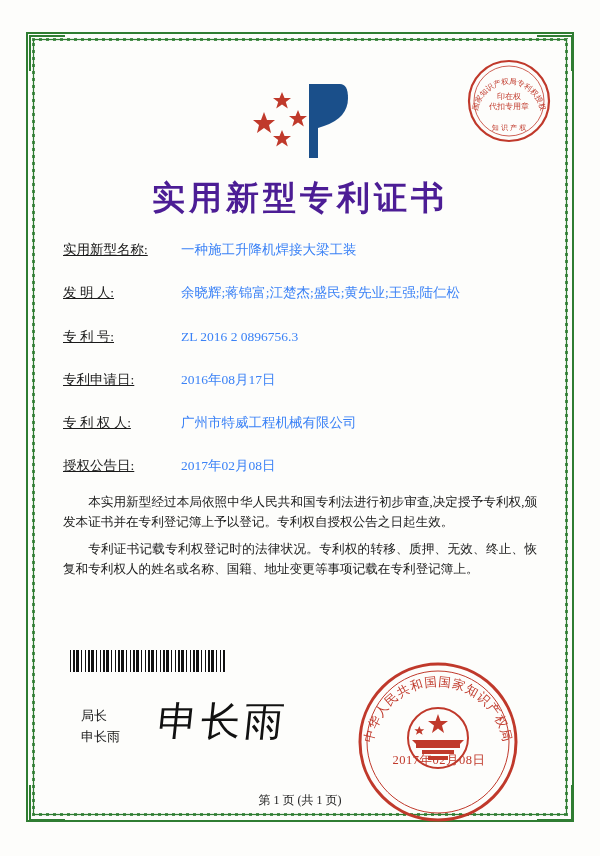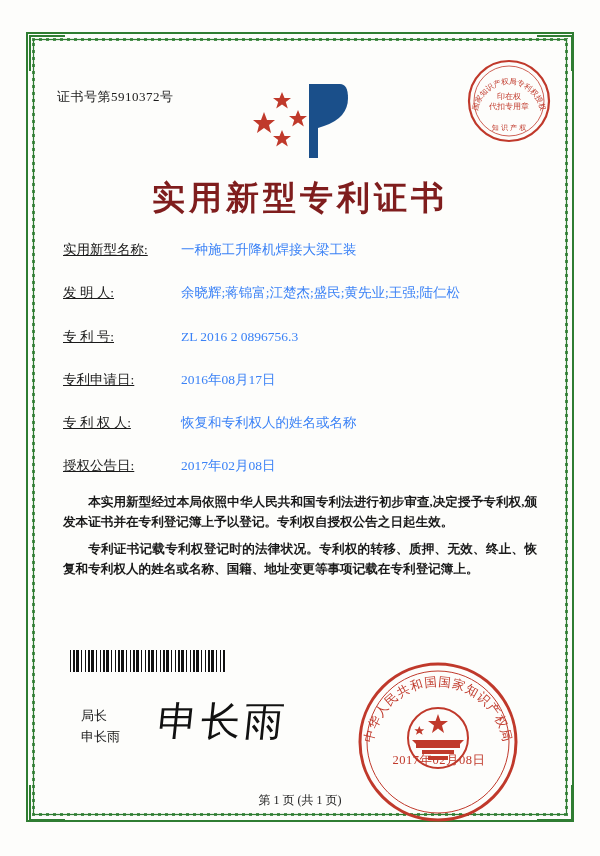--- a/index.html
+++ b/index.html
@@ -90,21 +90,21 @@
 
   .title {
     position: absolute;
     left: 0; top: 176px;
     width: 600px;
     text-align: center;
     font-size: 33px;
     font-weight: bold;
     letter-spacing: 4px;
     font-family: "DejaVu Serif", serif;
-    color: #7f1d1d;
+    color: #4c1d95;
   }
 
   
   .fields {
     position: absolute;
     left: 63px; top: 240px;
     width: 478px;
   }
   .field-row {
     font-size: 13.5px;
@@ -128,21 +128,20 @@
     left: 63px; top: 492px;
     width: 474px;
     font-size: 12.6px;
     line-height: 1.62;
     text-align: justify;
     color: #1a1a1a;
   }
   .body-text p {
     margin: 0 0 6px 0;
     text-indent: 2em;
-    font-weight: bold;
   }
 
   
   .barcode {
     position: absolute;
     left: 70px; top: 650px;
     width: 156px; height: 22px;
     background-image: repeating-linear-gradient(90deg,
       #111 0 1px, #fff 1px 3px, #111 3px 5px, #fff 5px 6px,
       #111 6px 9px, #fff 9px 11px, #111 11px 12px, #fff 12px 15px);
@@ -199,21 +198,20 @@
 <div class="certificate">
 
   <div class="border-outer"></div>
   <div class="border-band"></div>
   <div class="border-inner"></div>
   <div class="corner tl"></div>
   <div class="corner tr"></div>
   <div class="corner bl"></div>
   <div class="corner br"></div>
 
-  <div class="cert-number">证书号第5910372号</div>
 
   <div class="logo">
     <svg width="96" height="86" viewBox="0 0 96 86">
       <g fill="#c0392b">
         <polygon points="12,34 15,42 23,42 17,47 19,55 12,50 5,55 7,47 1,42 9,42"></polygon>
         <polygon points="30,14 32.5,20 39,20 33.8,24 35.8,30.5 30,26.6 24.2,30.5 26.2,24 21,20 27.5,20"></polygon>
         <polygon points="30,52 32.5,58 39,58 33.8,62 35.8,68.5 30,64.6 24.2,68.5 26.2,62 21,58 27.5,58"></polygon>
         <polygon points="46,32 48.5,38 55,38 49.8,42 51.8,48.5 46,44.6 40.2,48.5 42.2,42 37,38 43.5,38"></polygon>
       </g>
       <g fill="#1a4f8a">
@@ -246,21 +244,21 @@
     <div class="field-row">
       <span class="field-label lbl-w1">发 明 人:</span><span class="field-value">余晓辉;蒋锦富;江楚杰;盛民;黄先业;王强;陆仁松</span>
     </div>
     <div class="field-row">
       <span class="field-label lbl-w1">专 利 号:</span><span class="field-value">ZL 2016 2 0896756.3</span>
     </div>
     <div class="field-row">
       <span class="field-label lbl-w1">专利申请日:</span><span class="field-value">2016年08月17日</span>
     </div>
     <div class="field-row">
-      <span class="field-label lbl-w1">专 利 权 人:</span><span class="field-value">恢复和专利权人的姓名或名称</span>
+      <span class="field-label lbl-w1">专 利 权 人:</span><span class="field-value">广州市特威工程机械有限公司</span>
     </div>
     <div class="field-row">
       <span class="field-label lbl-w1">授权公告日:</span><span class="field-value">2017年02月08日</span>
     </div>
   </div>
 
   <div class="body-text">
     <p>本实用新型经过本局依照中华人民共和国专利法进行初步审查,决定授予专利权,颁发本证书并在专利登记簿上予以登记。专利权自授权公告之日起生效。</p>
     <p>专利证书记载专利权登记时的法律状况。专利权的转移、质押、无效、终止、恢复和专利权人的姓名或名称、国籍、地址变更等事项记载在专利登记簿上。</p>
   </div>

